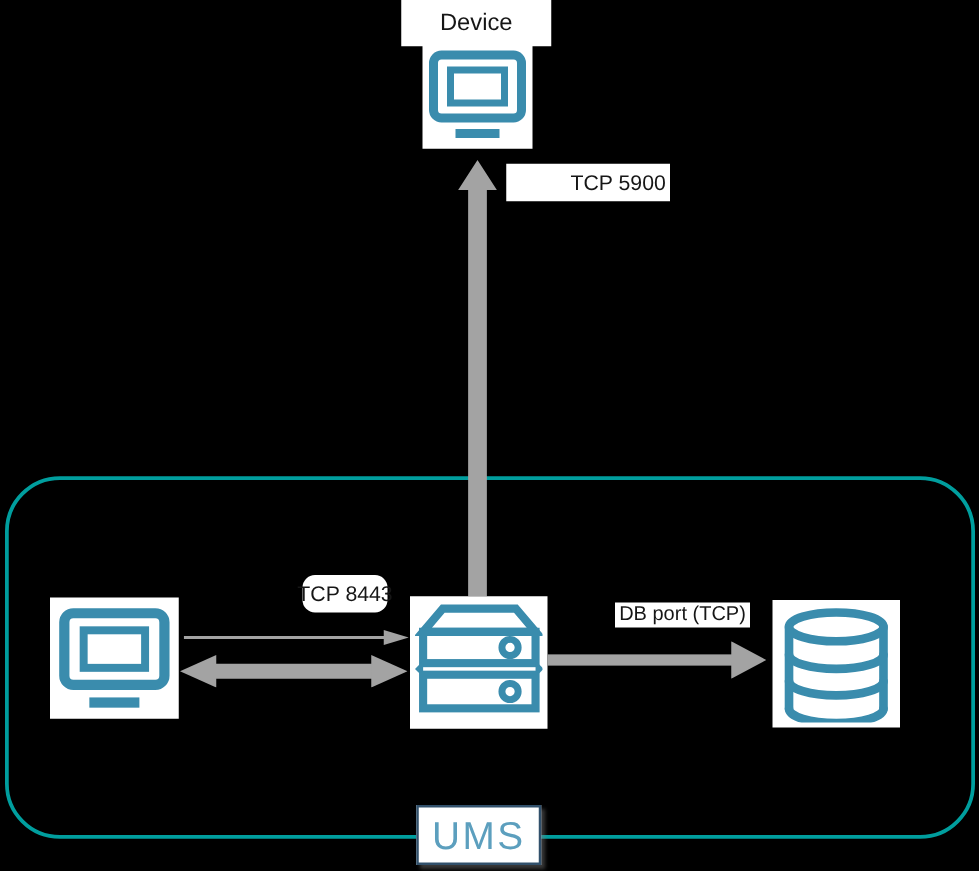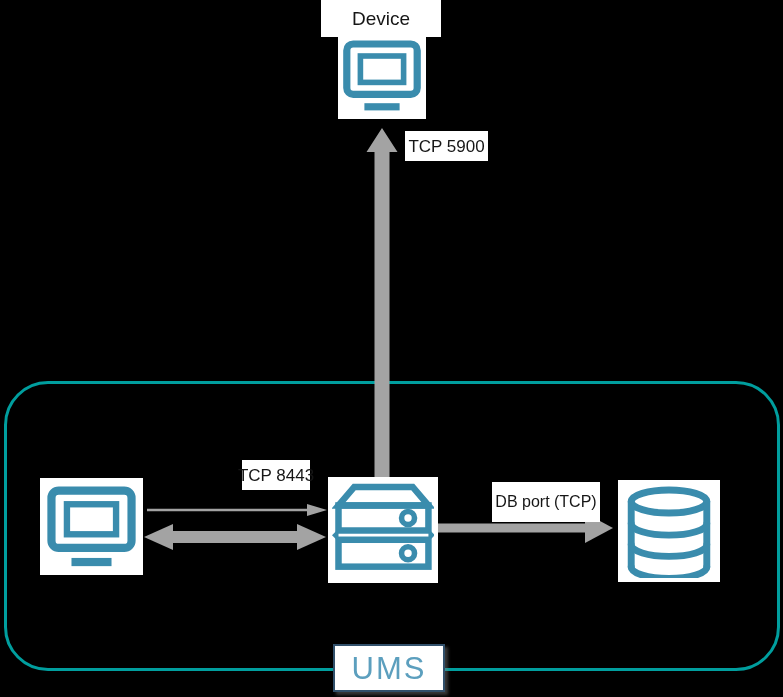--- a/index.html
+++ b/index.html
@@ -37,31 +37,31 @@
   .arrow .stroke{stroke:var(--arrow);fill:none;}
   .boundary{
     left:4px;top:381px;width:776px;height:290px;
     border:3px solid var(--boundary);border-radius:44px;
     box-sizing:border-box;z-index:2;
   }
   
   .device-label{left:321px;top:0;width:120px;height:37px;font-size:19px;align-items:center;}
   .device-iconbox{left:338px;top:33px;width:88px;height:86px;}
   .arrow-up{left:366px;top:128px;}
-  .tcp5900-label{left:405px;top:131px;width:83px;height:30px;}
+  .tcp5900-label{left:405px;top:131px;width:83px;height:30px;padding-left:48px;}
   .console-iconbox{left:40px;top:478px;width:103px;height:97px;}
   .thin-arrow{left:147px;top:503px;}
   .thick-arrow{left:144px;top:524px;}
-  .tcp8443-label{left:242px;top:460px;width:68px;height:30px;}
+  .tcp8443-label{left:242px;top:460px;width:68px;height:30px;border-radius:10px;}
   .server-iconbox{left:328px;top:477px;width:110px;height:106px;}
   .db-arrow{left:438px;top:513px;}
-  .dbport-label{left:492px;top:482px;width:108px;height:40px;font-size:16px;}
+  .dbport-label{left:492px;top:482px;width:108px;height:20px;font-size:16px;}
   .db-iconbox{left:618px;top:480px;width:102px;height:102px;}
   .ums-box{
-    left:333px;top:644px;width:112px;height:48px;
+    left:333px;top:644px;width:100px;height:48px;
     background:var(--label-bg);
     border:2px solid var(--ums-border);
     box-sizing:border-box;
     display:flex;align-items:center;justify-content:center;
     z-index:6;
     box-shadow:3px 3px 3px rgba(125,125,125,0.45);
   }
   .ums-text{
     color:var(--ums-text);
     font-size:31px;font-weight:300;letter-spacing:2px;line-height:1;

